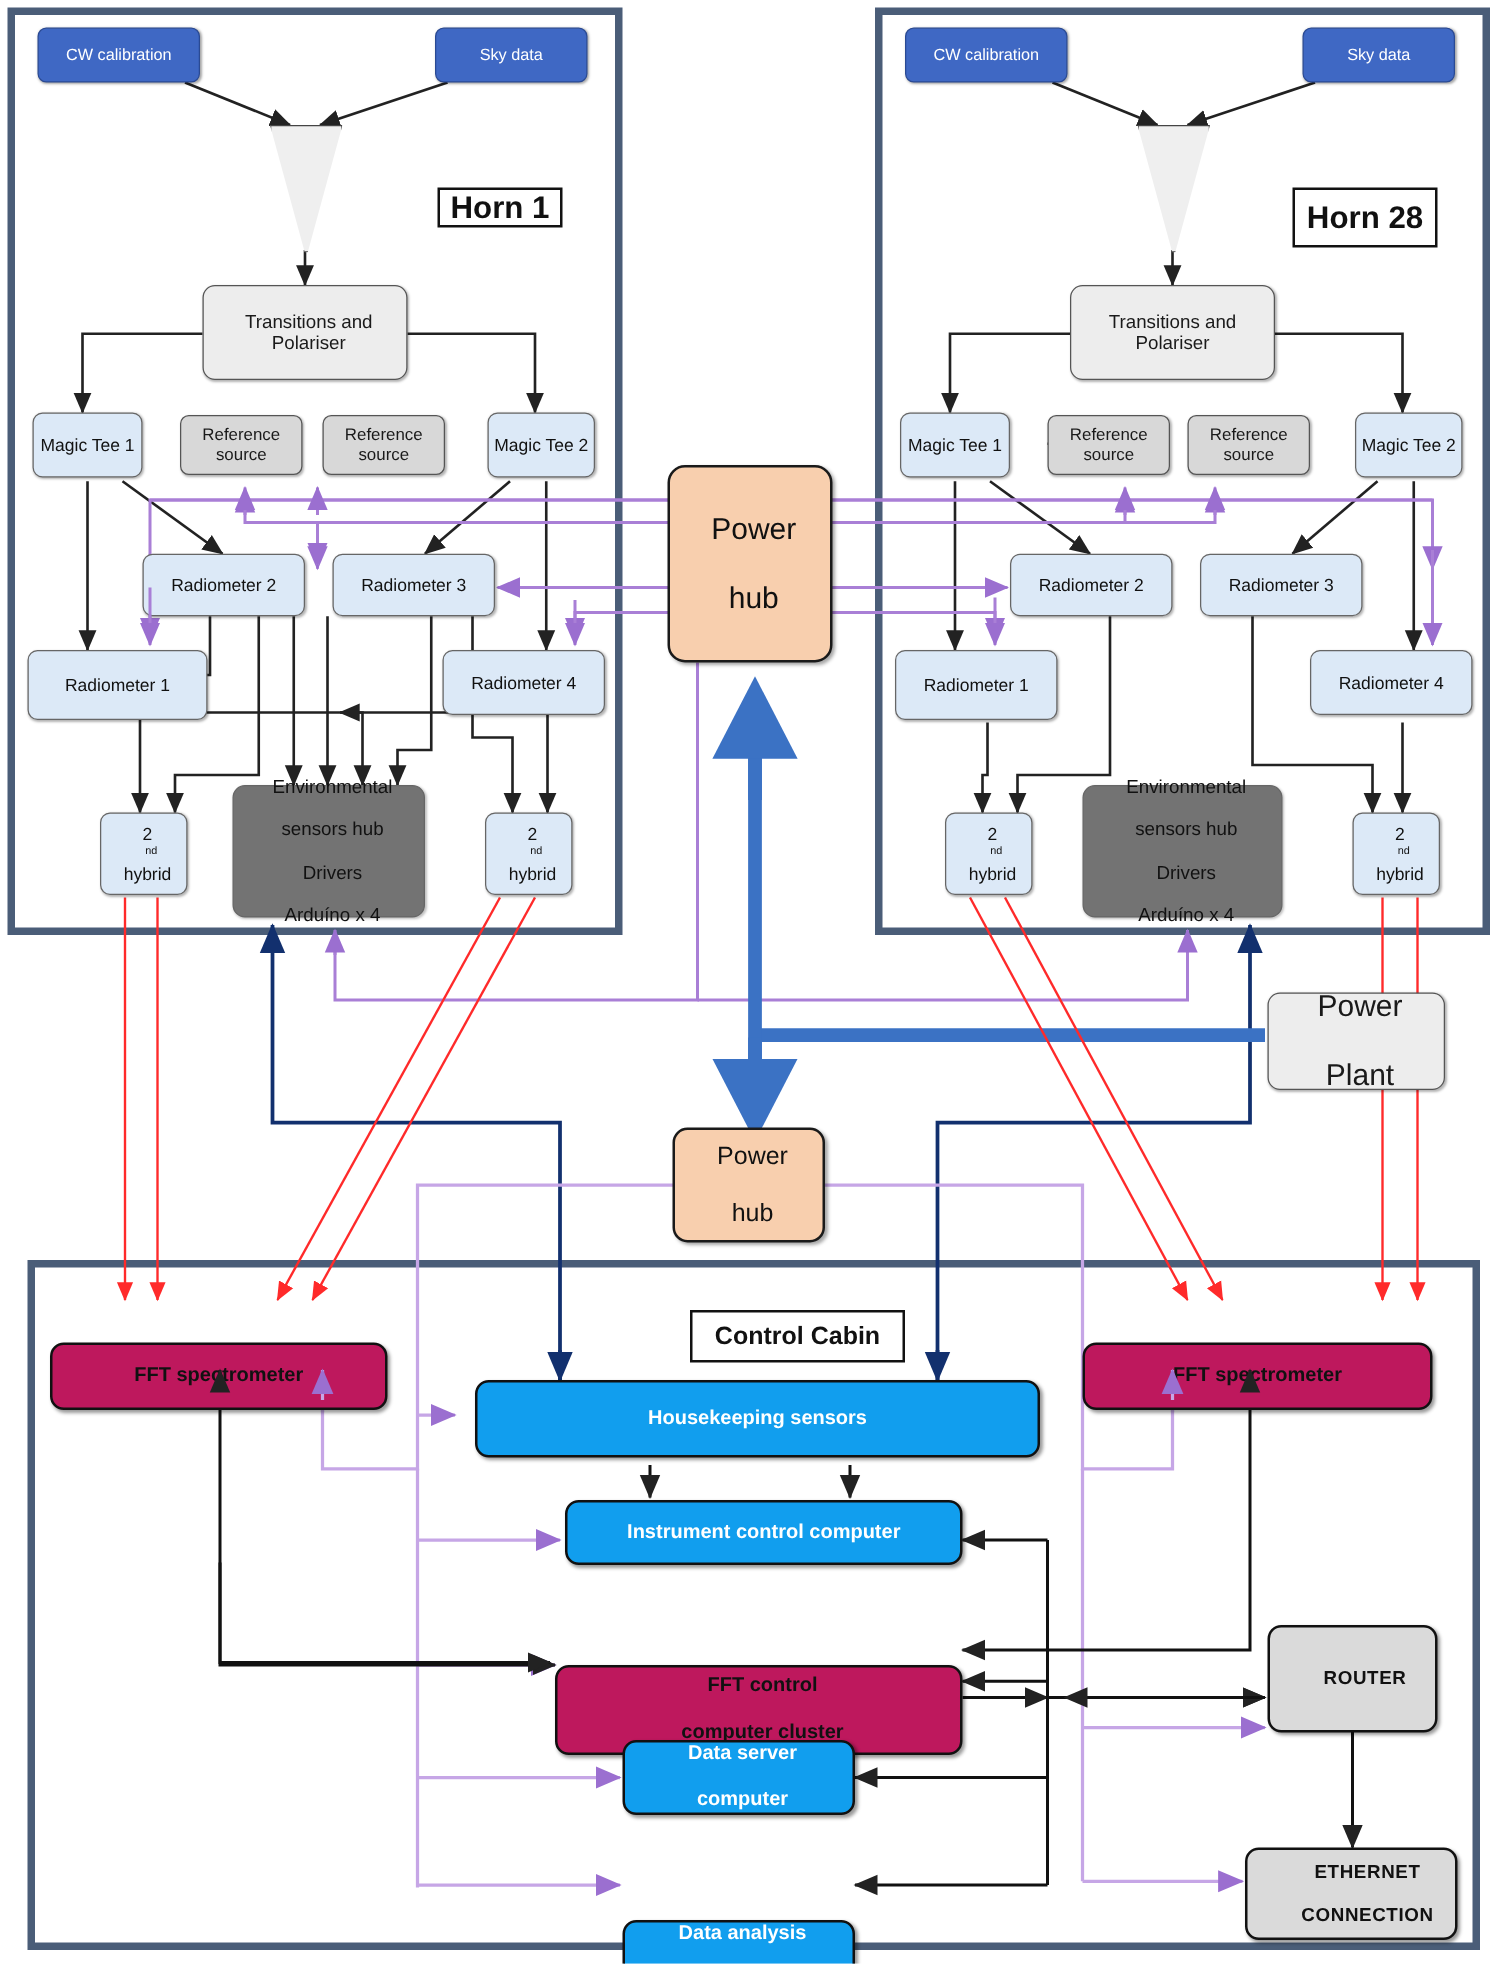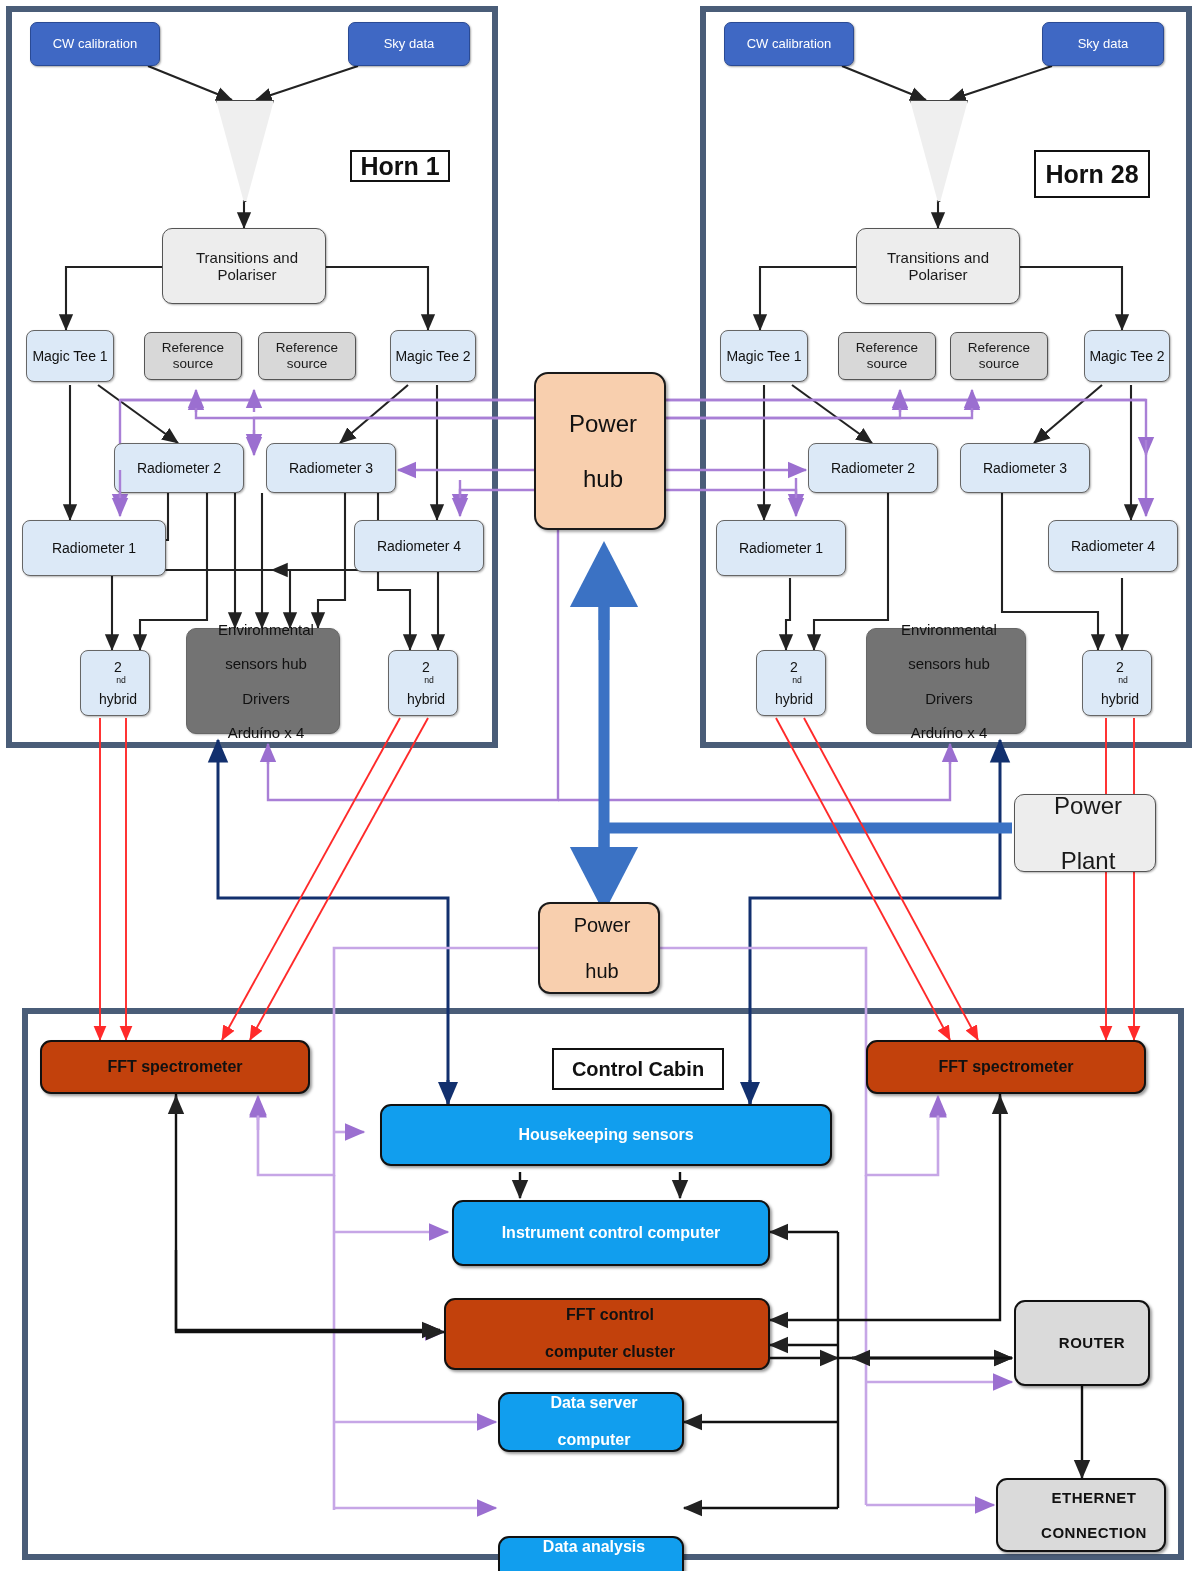--- a/index.html
+++ b/index.html
@@ -18,22 +18,22 @@
   .n-grey{background:#ededed;color:#1a1a1a;border:1.5px solid #555;border-radius:10px;
           font-size:15px;box-shadow:1px 1px 2px rgba(0,0,0,.3);}
   .n-greysm{background:#d8d8d8;color:#1a1a1a;border:1.5px solid #555;border-radius:7px;
           font-size:13.5px;box-shadow:1px 1px 2px rgba(0,0,0,.3);}
   .n-lblue{background:#dce9f7;color:#111;border:1.5px solid #666;border-radius:8px;
           font-size:14px;box-shadow:1px 1px 2px rgba(0,0,0,.3);}
   .n-peach{background:#f8cfae;color:#111;border:2.5px solid #1a1a1a;border-radius:14px;
           font-size:24px;box-shadow:2px 2px 3px rgba(0,0,0,.35);}
   .n-peach-sm{background:#f8cfae;color:#111;border:2.5px solid #1a1a1a;border-radius:12px;
           font-size:20px;box-shadow:2px 2px 3px rgba(0,0,0,.35);}
-  .n-green{background:#c2410c;color:#111;border:2.5px solid #111;border-radius:11px;
-          font-size:16px;font-weight:bold;box-shadow:2px 2px 3px rgba(0,0,0,.4);}
+  .n-green{background:#be185d;color:#111;border:2.5px solid #111;border-radius:11px;
+          font-size:16px;font-weight:bold;box-shadow:2px 2px 3px rgba(0,0,0,.4);margin-top:34px;}
   .n-cyan{background:#119eee;color:#fff;border:2.5px solid #111;border-radius:11px;
           font-size:16px;font-weight:bold;box-shadow:2px 2px 3px rgba(0,0,0,.4);}
   .n-router{background:#dadada;color:#111;border:2.5px solid #111;border-radius:11px;
           font-size:15px;font-weight:bold;letter-spacing:.5px;box-shadow:2px 2px 3px rgba(0,0,0,.4);padding-left:20px;}
   .n-label{background:#fff;color:#111;border:2px solid #111;border-radius:0;
           font-size:25px;font-weight:bold;}
   .n-label-sm{background:#fff;color:#111;border:2px solid #111;border-radius:0;
           font-size:20px;font-weight:bold;}
   .n-white{background:#737373;color:#111;border:1.5px solid #666;border-radius:10px;
           font-size:15px;box-shadow:1px 1px 2px rgba(0,0,0,.25);}
@@ -355,21 +355,21 @@
     <span>FFT spectrometer</span>
     </div>
   <div class="node n-green" style="left:866px;top:1040px;width:280px;height:54px;">
     <span>FFT spectrometer</span>
     </div>
 
   <div class="node n-cyan" style="left:368px;top:1104px;width:452px;height:62px;margin-left:12px;">
     <span>Housekeeping sensors</span>
     </div>
 
-  <div class="node n-cyan" style="left:452px;top:1200px;width:318px;height:66px;">
+  <div class="node n-cyan" style="left:452px;top:1200px;width:318px;height:52px;">
     <span>Instrument control computer</span>
     </div>
 
   <div class="node n-green" style="left:444px;top:1298px;width:326px;height:72px;">
     <span><span>FFT control</span><br><span>computer cluster</span></span>
     </div>
 
   <div class="node n-cyan" style="left:498px;top:1392px;width:186px;height:60px;">
     <span><span>Data server</span><br><span>computer</span></span>
     </div>

